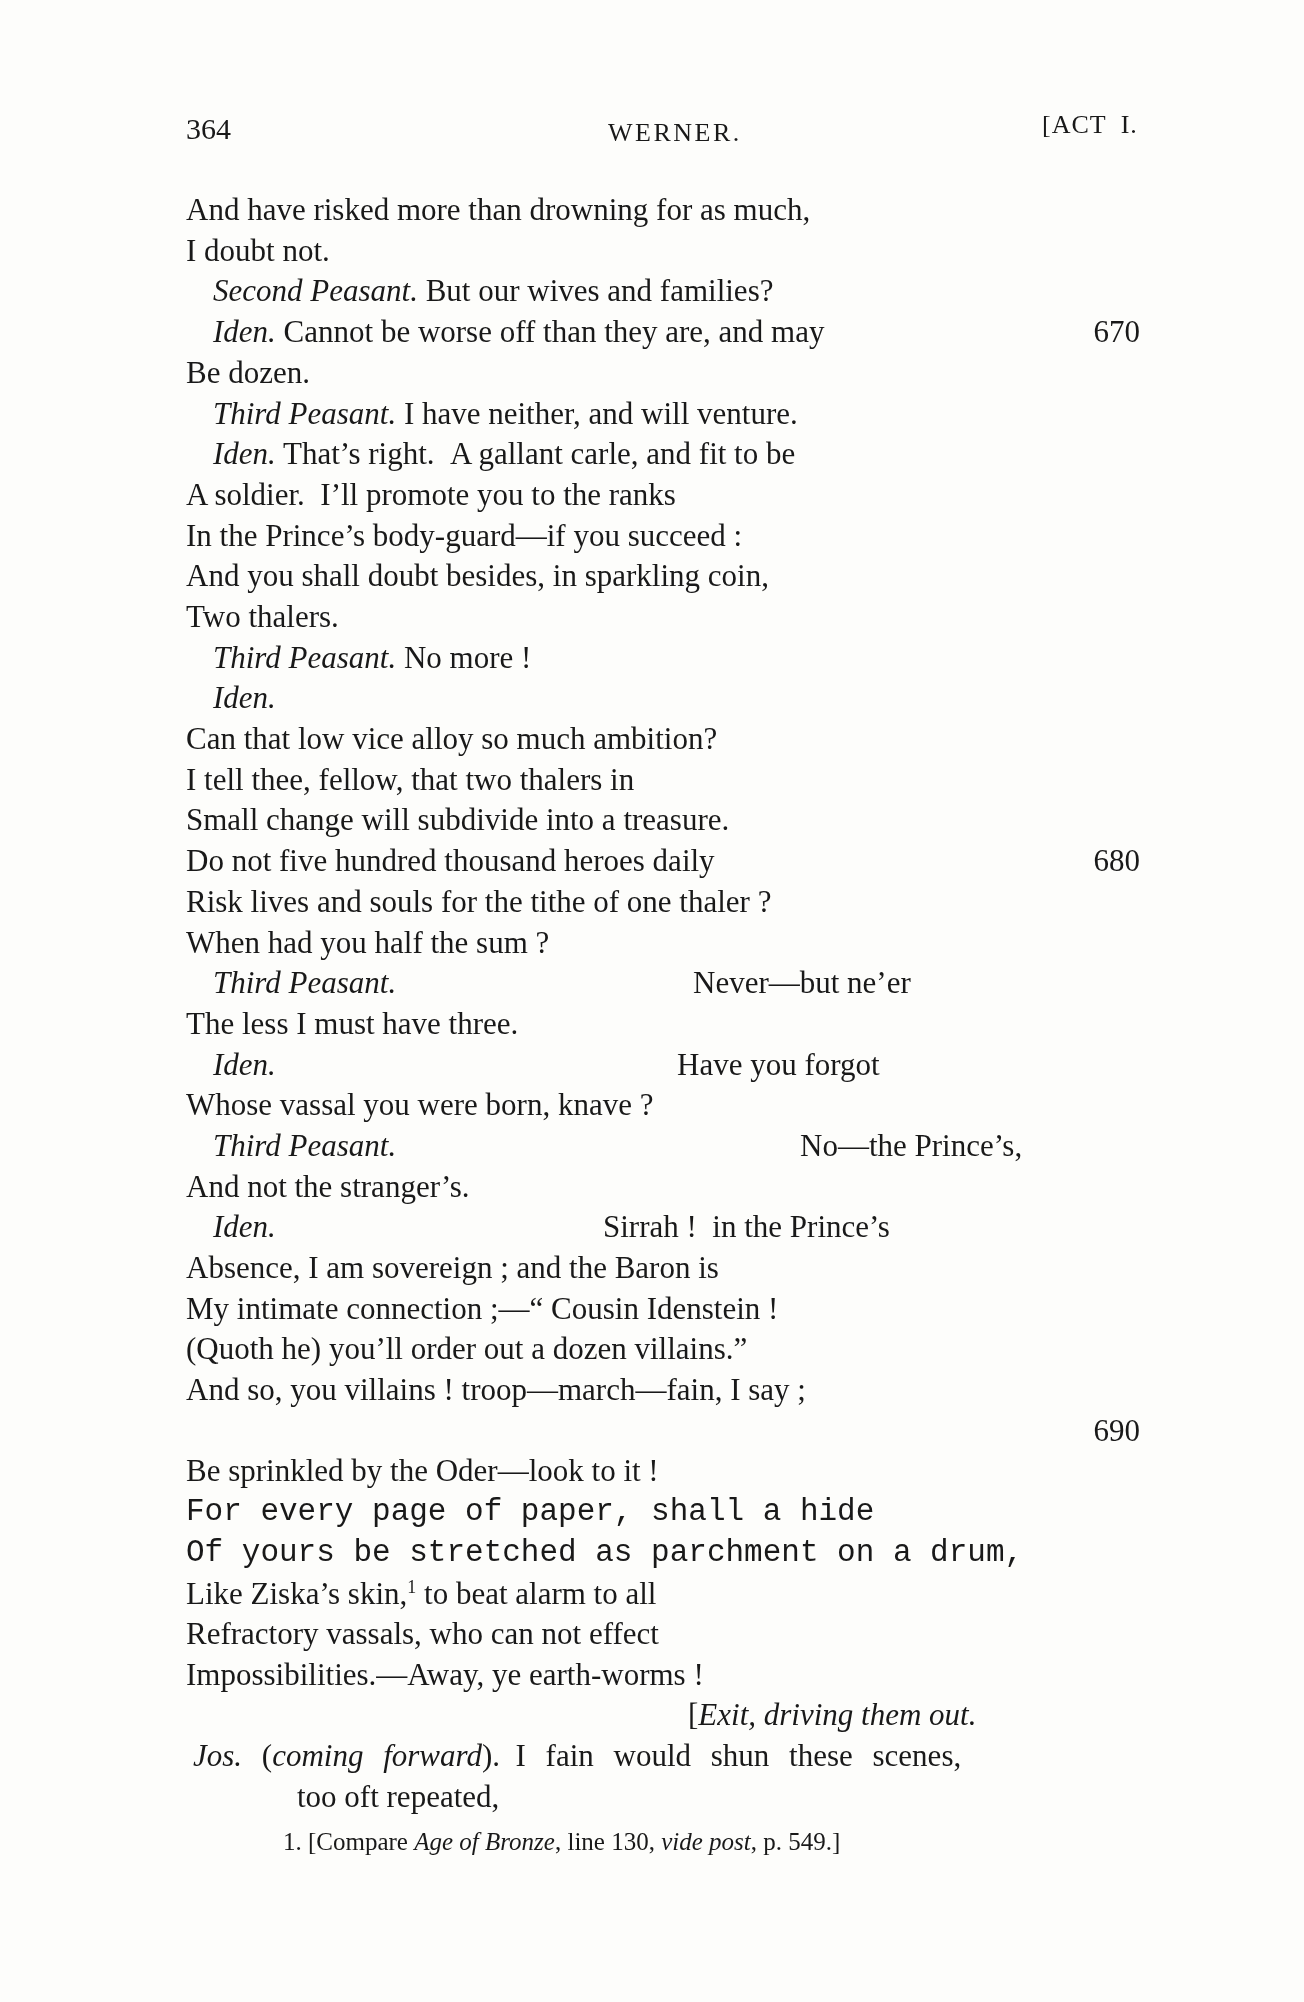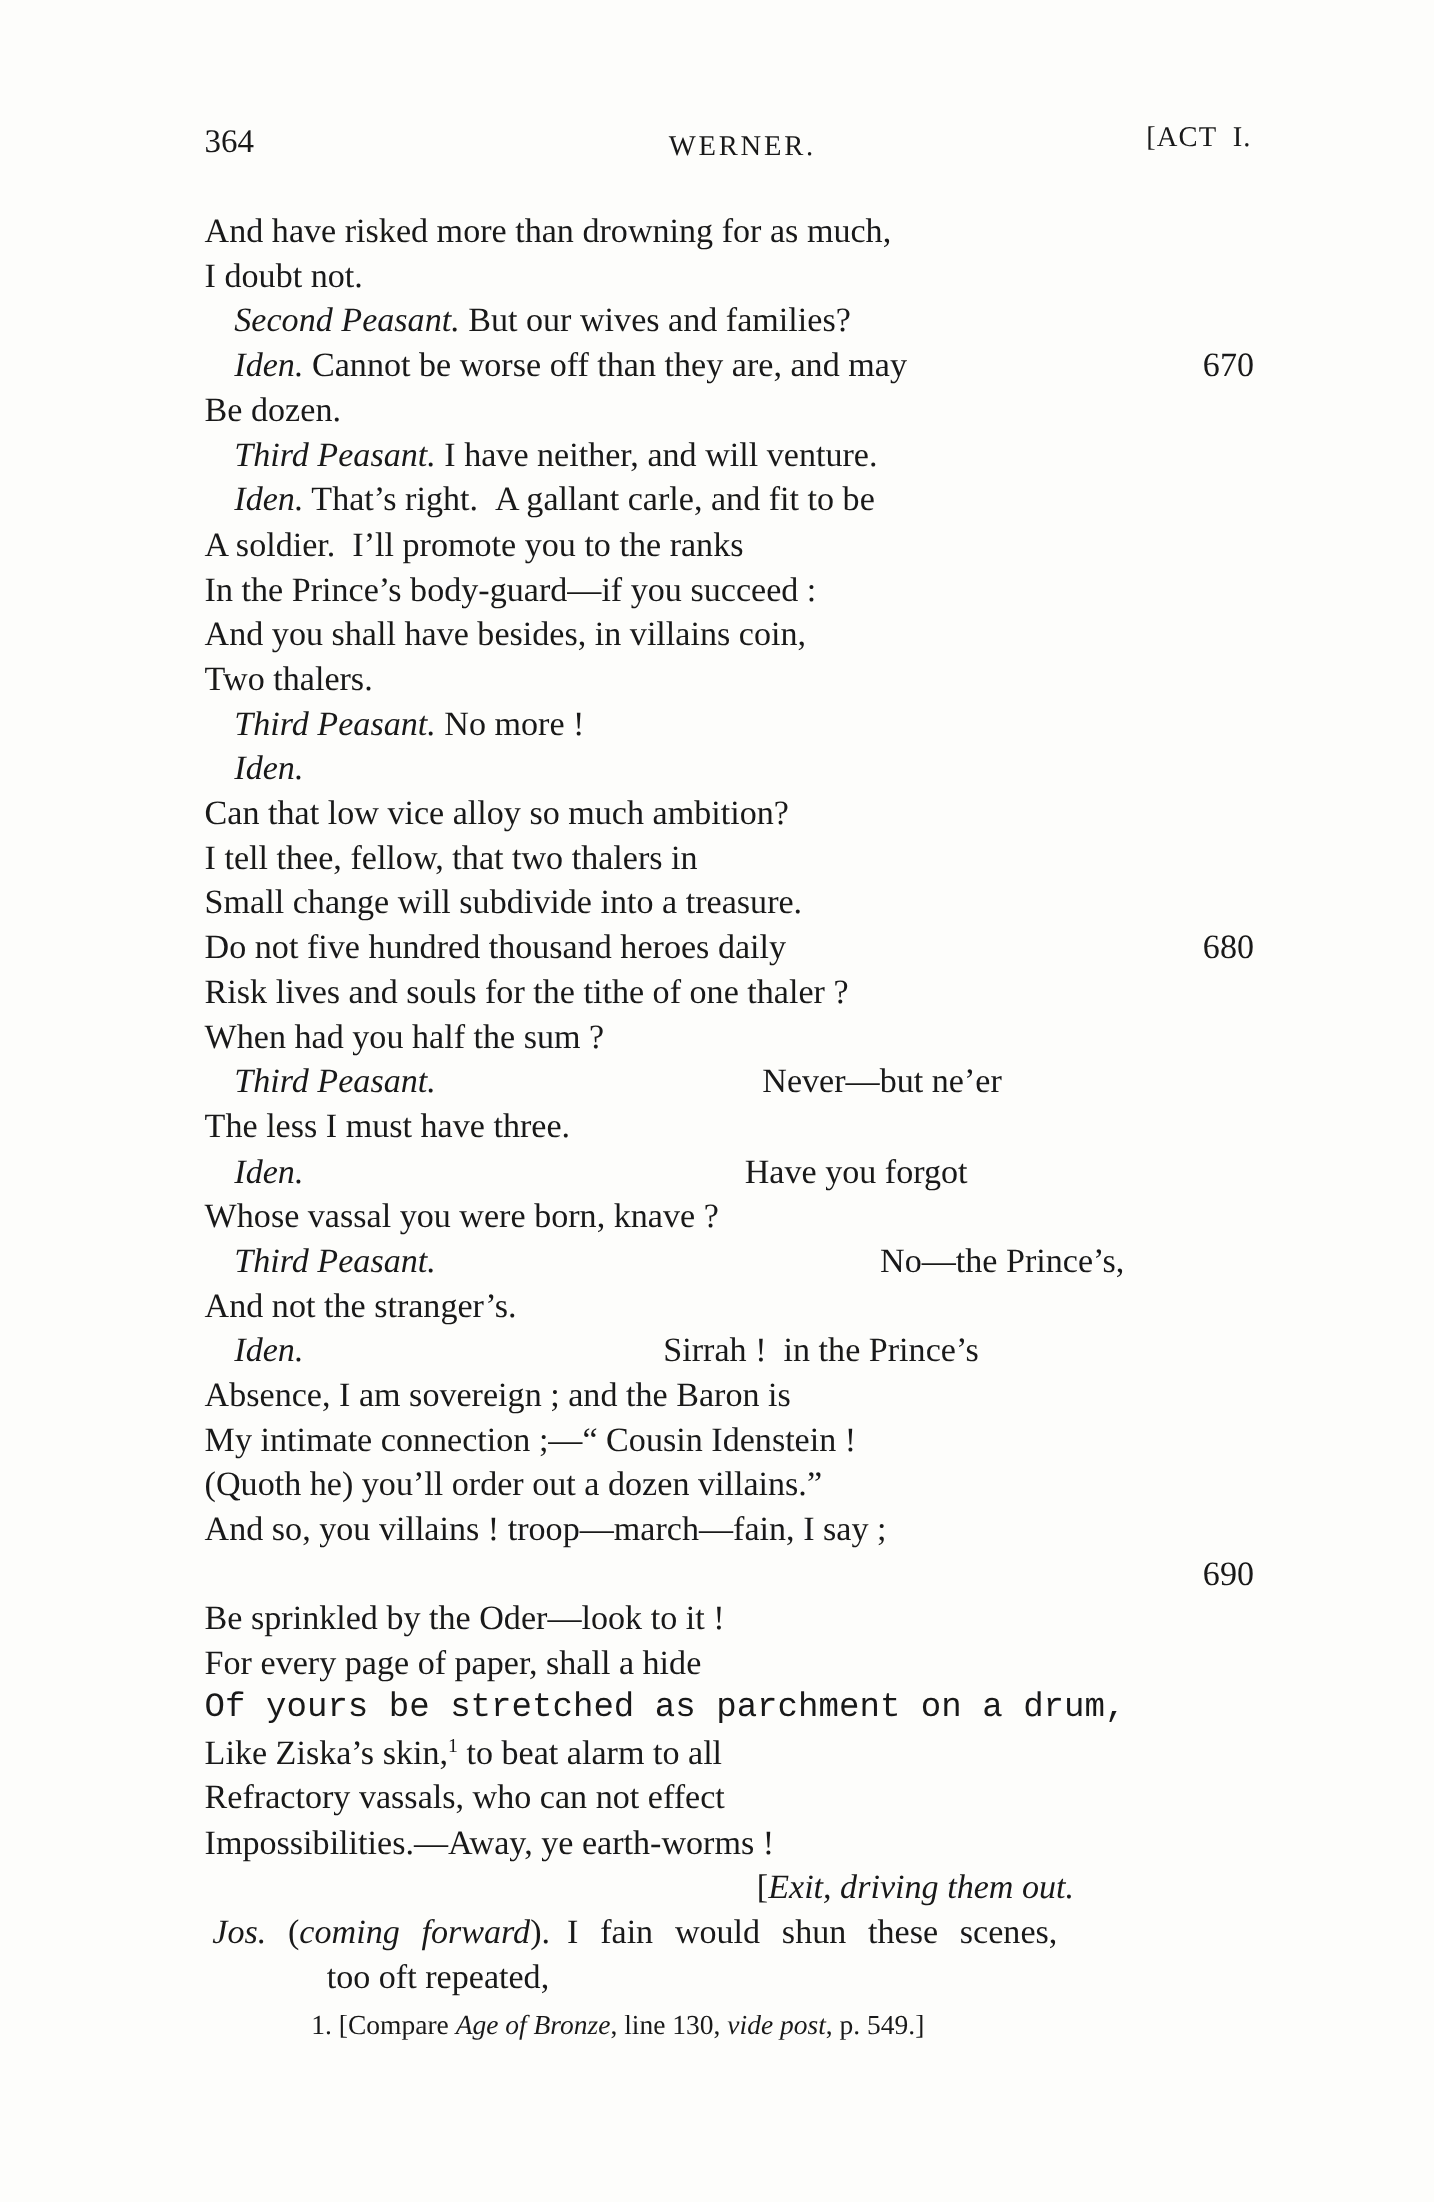--- a/index.html
+++ b/index.html
@@ -49,21 +49,21 @@
   <div id="lines">
       <div class="line" style="top: 191px; left: 186px;"><span>And have risked more than drowning for as much,</span></div>
       <div class="line" style="top: 232px; left: 186px;"><span>I doubt not.</span></div>
       <div class="line" style="top: 272px; left: 213px;"><span class="it">Second Peasant.</span><span> But our wives and families?</span></div>
       <div class="line" style="top: 313px; left: 213px;"><span class="it">Iden.</span><span> Cannot be worse off than they are, and may</span><span class="lnum">670</span></div>
       <div class="line" style="top: 354px; left: 186px;"><span>Be dozen.</span></div>
       <div class="line" style="top: 395px; left: 213px;"><span class="it">Third Peasant.</span><span> I have neither, and will venture.</span></div>
       <div class="line" style="top: 435px; left: 213px;"><span class="it">Iden.</span><span> That’s right. A gallant carle, and fit to be</span></div>
       <div class="line" style="top: 476px; left: 186px;"><span>A soldier. I’ll promote you to the ranks</span></div>
       <div class="line" style="top: 517px; left: 186px;"><span>In the Prince’s body-guard—if you succeed :</span></div>
-      <div class="line" style="top: 557px; left: 186px;"><span>And you shall have besides, in villains coin,</span></div>
+      <div class="line" style="top: 557px; left: 186px;"><span>And you shall doubt besides, in sparkling coin,</span></div>
       <div class="line" style="top: 598px; left: 186px;"><span>Two thalers.</span></div>
       <div class="line" style="top: 639px; left: 213px;"><span class="it">Third Peasant.</span><span> No more !</span></div>
       <div class="line" style="top: 679px; left: 213px;"><span class="it">Iden.</span></div>
       <div class="line" style="top: 720px; left: 186px;"><span>Can that low vice alloy so much ambition?</span></div>
       <div class="line" style="top: 761px; left: 186px;"><span>I tell thee, fellow, that two thalers in</span></div>
       <div class="line" style="top: 801px; left: 186px;"><span>Small change will subdivide into a treasure.</span></div>
       <div class="line" style="top: 842px; left: 186px;"><span>Do not five hundred thousand heroes daily</span><span class="lnum">680</span></div>
       <div class="line" style="top: 883px; left: 186px;"><span>Risk lives and souls for the tithe of one thaler ?</span></div>
       <div class="line" style="top: 924px; left: 186px;"><span>When had you half the sum ?</span></div>
       <div class="line" style="top: 964px; left: 213px;"><span class="it">Third Peasant.</span><span class="abs" style="left: 480px;">Never—but ne’er</span></div>
@@ -72,21 +72,21 @@
       <div class="line" style="top: 1086px; left: 186px;"><span>Whose vassal you were born, knave ?</span></div>
       <div class="line" style="top: 1127px; left: 213px;"><span class="it">Third Peasant.</span><span class="abs" style="left: 587px;">No—the Prince’s,</span></div>
       <div class="line" style="top: 1168px; left: 186px;"><span>And not the stranger’s.</span></div>
       <div class="line" style="top: 1208px; left: 213px;"><span class="it">Iden.</span><span class="abs" style="left: 390px;">Sirrah ! in the Prince’s</span></div>
       <div class="line" style="top: 1249px; left: 186px;"><span>Absence, I am sovereign ; and the Baron is</span></div>
       <div class="line" style="top: 1290px; left: 186px;"><span>My intimate connection ;—“ Cousin Idenstein !</span></div>
       <div class="line" style="top: 1330px; left: 186px;"><span>(Quoth he) you’ll order out a dozen villains.”</span></div>
       <div class="line" style="top: 1371px; left: 186px;"><span>And so, you villains ! troop—march—fain, I say ;</span></div>
       <div class="line" style="top: 1412px; left: 186px;"><span class="lnum">690</span></div>
       <div class="line" style="top: 1452px; left: 186px;"><span>Be sprinkled by the Oder—look to it !</span></div>
-      <div class="line" style="top: 1493px; left: 186px;"><span>For every page of paper, shall a hide</span></div>
+      <div class="line" style="top: 1493px; left: 186px; font-family: Liberation Mono, monospace;"><span>For every page of paper, shall a hide</span></div>
       <div class="line" style="top: 1534px; left: 186px; font-family: Liberation Mono, monospace;"><span>Of yours be stretched as parchment on a drum,</span></div>
       <div class="line" style="top: 1575px; left: 186px;"><span>Like Ziska’s skin,</span><span class="sup">1</span><span> to beat alarm to all</span></div>
       <div class="line" style="top: 1615px; left: 186px;"><span>Refractory vassals, who can not effect</span></div>
       <div class="line" style="top: 1656px; left: 186px;"><span>Impossibilities.—Away, ye earth-worms !</span></div>
       <div class="line" style="top: 1696px; left: 688px;"><span>[</span><span class="it">Exit, driving them out.</span></div>
       <div class="line" style="top: 1737px; left: 193px; word-spacing: 12px;"><span class="it">Jos.</span><span> (</span><span class="it">coming forward</span><span>). I fain would shun these scenes,</span></div>
       <div class="line" style="top: 1778px; left: 297px;"><span>too oft repeated,</span></div>
       <div class="line footnote" style="top: 1826px; left: 283px;"><span>1. [Compare </span><span class="it">Age of Bronze</span><span>, line 130, </span><span class="it">vide post</span><span>, p. 549.]</span></div>
     </div>
 </div>

